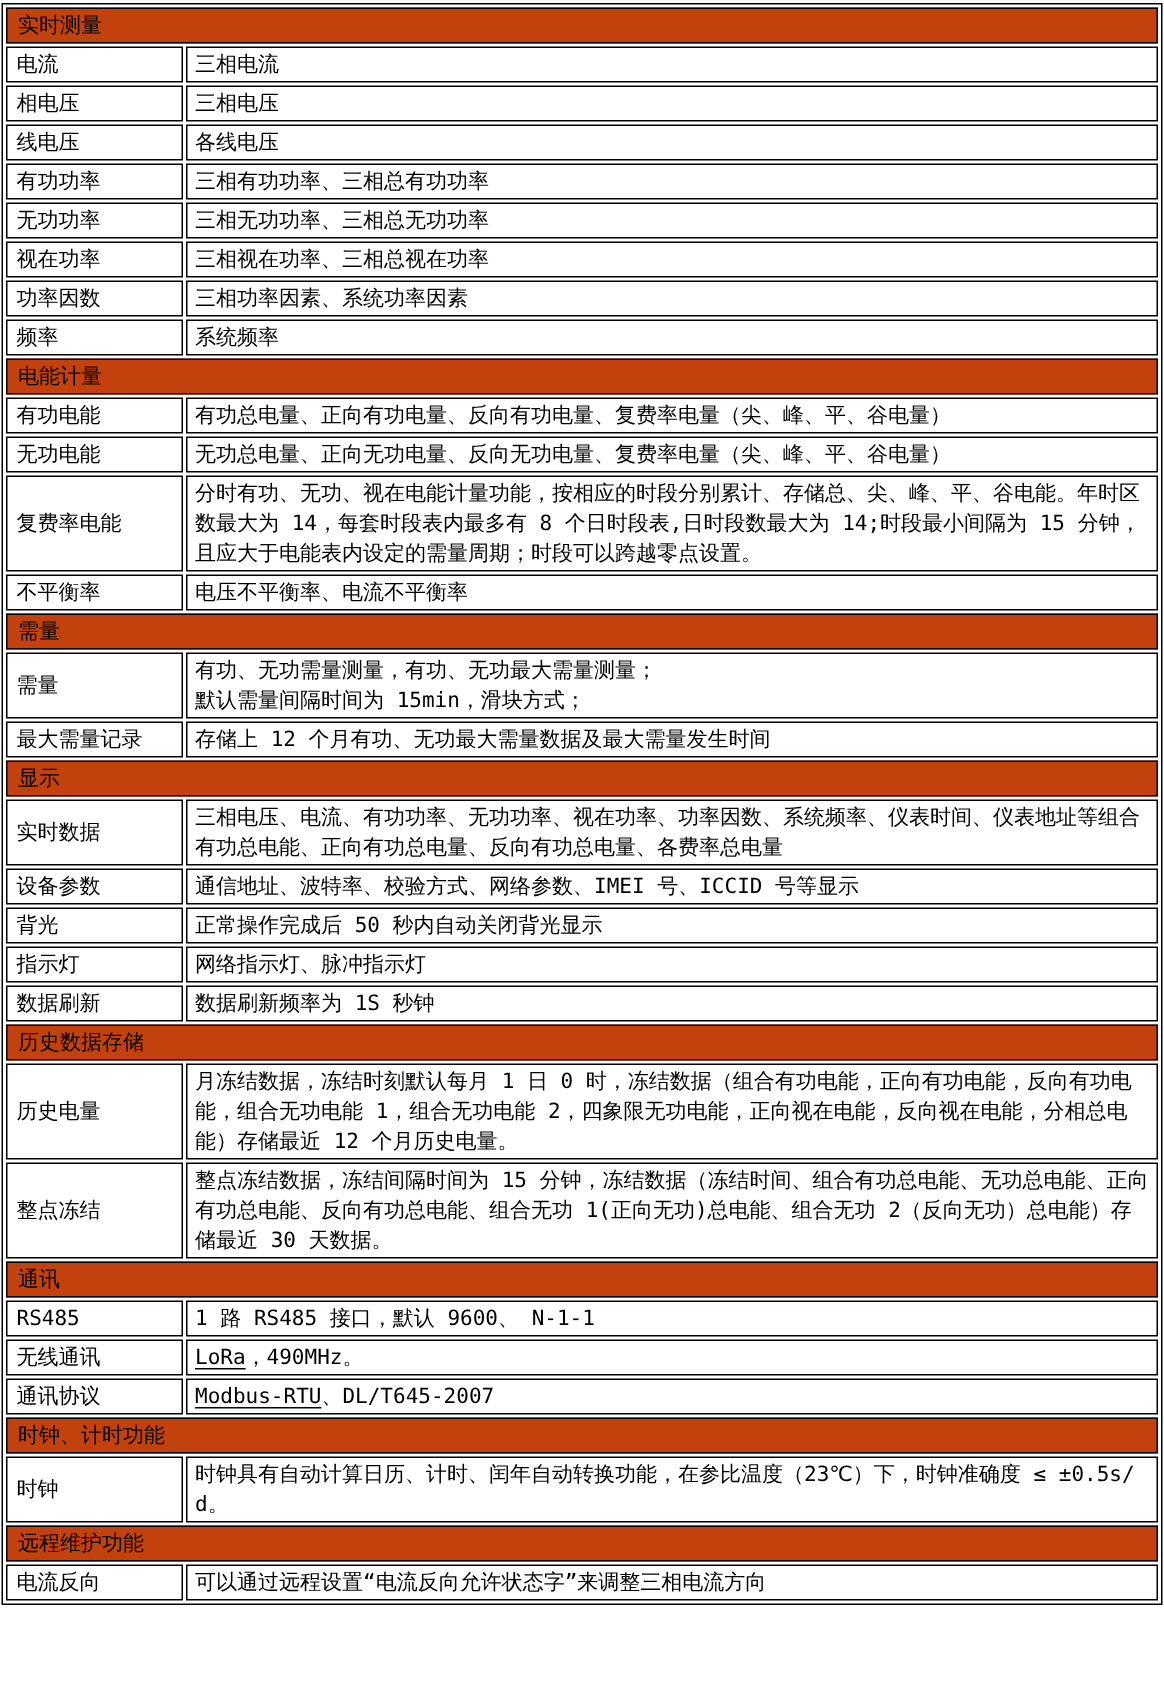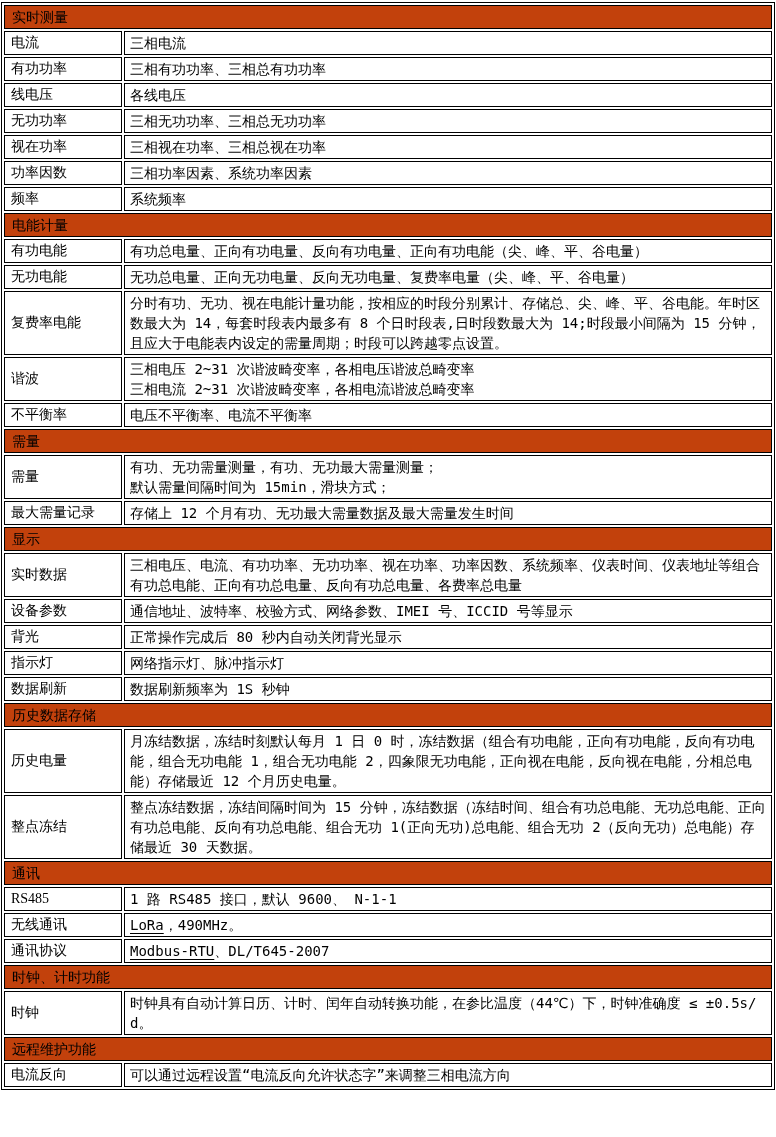--- a/index.html
+++ b/index.html
@@ -29,21 +29,20 @@
     line-height: 20px;
     vertical-align: middle;
     padding: 1px 5px;
     white-space: pre-line;
     overflow-wrap: break-word;
     word-break: break-all;
   }
   td.label-cell {
     padding: 1px 6px;
     white-space: normal;
-    font-family: Liberation Serif, serif;
   }
   tr.section-row td {
     background: #c2410c;
     padding: 1px 7px;
     white-space: nowrap;
     overflow: hidden;
   }
   span.wavy {
     text-decoration-line: underline;
     text-decoration-style: wavy;
@@ -64,26 +63,30 @@
     </colgroup>
     <tbody id="spec-body">
         <tr class="section-row">
           <td colspan="2">实时测量</td>
         </tr>
         <tr>
           <td class="label-cell">电流</td>
           <td class="value-cell">三相电流</td>
         </tr>
         <tr>
-          <td class="label-cell">有功功率</td>
-          <td class="value-cell">三相有功功率、三相总有功功率</td>
+          <td class="label-cell">相电压</td>
+          <td class="value-cell">三相电压</td>
         </tr>
         <tr>
           <td class="label-cell">线电压</td>
           <td class="value-cell">各线电压</td>
+        </tr>
+        <tr>
+          <td class="label-cell">有功功率</td>
+          <td class="value-cell">三相有功功率、三相总有功功率</td>
         </tr>
         <tr>
           <td class="label-cell">无功功率</td>
           <td class="value-cell">三相无功功率、三相总无功功率</td>
         </tr>
         <tr>
           <td class="label-cell">视在功率</td>
           <td class="value-cell">三相视在功率、三相总视在功率</td>
         </tr>
         <tr>
@@ -92,34 +95,29 @@
         </tr>
         <tr>
           <td class="label-cell">频率</td>
           <td class="value-cell">系统频率</td>
         </tr>
         <tr class="section-row">
           <td colspan="2">电能计量</td>
         </tr>
         <tr>
           <td class="label-cell">有功电能</td>
-          <td class="value-cell">有功总电量、正向有功电量、反向有功电量、正向有功电能（尖、峰、平、谷电量）</td>
+          <td class="value-cell">有功总电量、正向有功电量、反向有功电量、复费率电量（尖、峰、平、谷电量）</td>
         </tr>
         <tr>
           <td class="label-cell">无功电能</td>
           <td class="value-cell">无功总电量、正向无功电量、反向无功电量、复费率电量（尖、峰、平、谷电量）</td>
         </tr>
         <tr>
           <td class="label-cell">复费率电能</td>
           <td class="value-cell">分时有功、无功、视在电能计量功能，按相应的时段分别累计、存储总、尖、峰、平、谷电能。年时区数最大为 14，每套时段表内最多有 8 个日时段表,日时段数最大为 14;时段最小间隔为 15 分钟，且应大于电能表内设定的需量周期；时段可以跨越零点设置。</td>
-        </tr>
-        <tr>
-          <td class="label-cell">谐波</td>
-          <td class="value-cell">三相电压 2~31 次谐波畸变率，各相电压谐波总畸变率
-三相电流 2~31 次谐波畸变率，各相电流谐波总畸变率</td>
         </tr>
         <tr>
           <td class="label-cell">不平衡率</td>
           <td class="value-cell">电压不平衡率、电流不平衡率</td>
         </tr>
         <tr class="section-row">
           <td colspan="2">需量</td>
         </tr>
         <tr>
           <td class="label-cell">需量</td>
@@ -136,21 +134,21 @@
         <tr>
           <td class="label-cell">实时数据</td>
           <td class="value-cell">三相电压、电流、有功功率、无功功率、视在功率、功率因数、系统频率、仪表时间、仪表地址等组合有功总电能、正向有功总电量、反向有功总电量、各费率总电量</td>
         </tr>
         <tr>
           <td class="label-cell">设备参数</td>
           <td class="value-cell">通信地址、波特率、校验方式、网络参数、IMEI 号、ICCID 号等显示</td>
         </tr>
         <tr>
           <td class="label-cell">背光</td>
-          <td class="value-cell">正常操作完成后 80 秒内自动关闭背光显示</td>
+          <td class="value-cell">正常操作完成后 50 秒内自动关闭背光显示</td>
         </tr>
         <tr>
           <td class="label-cell">指示灯</td>
           <td class="value-cell">网络指示灯、脉冲指示灯</td>
         </tr>
         <tr>
           <td class="label-cell">数据刷新</td>
           <td class="value-cell">数据刷新频率为 1S 秒钟</td>
         </tr>
         <tr class="section-row">
@@ -177,21 +175,21 @@
         </tr>
         <tr>
           <td class="label-cell">通讯协议</td>
           <td class="value-cell"><span class="wavy">Modbus-RTU</span>、DL/T645-2007</td>
         </tr>
         <tr class="section-row">
           <td colspan="2">时钟、计时功能</td>
         </tr>
         <tr>
           <td class="label-cell">时钟</td>
-          <td class="value-cell">时钟具有自动计算日历、计时、闰年自动转换功能，在参比温度（44℃）下，时钟准确度 ≤ ±0.5s/d。</td>
+          <td class="value-cell">时钟具有自动计算日历、计时、闰年自动转换功能，在参比温度（23℃）下，时钟准确度 ≤ ±0.5s/d。</td>
         </tr>
         <tr class="section-row">
           <td colspan="2">远程维护功能</td>
         </tr>
         <tr>
           <td class="label-cell">电流反向</td>
           <td class="value-cell">可以通过远程设置“电流反向允许状态字”来调整三相电流方向</td>
         </tr>
       </tbody>
   </table>

